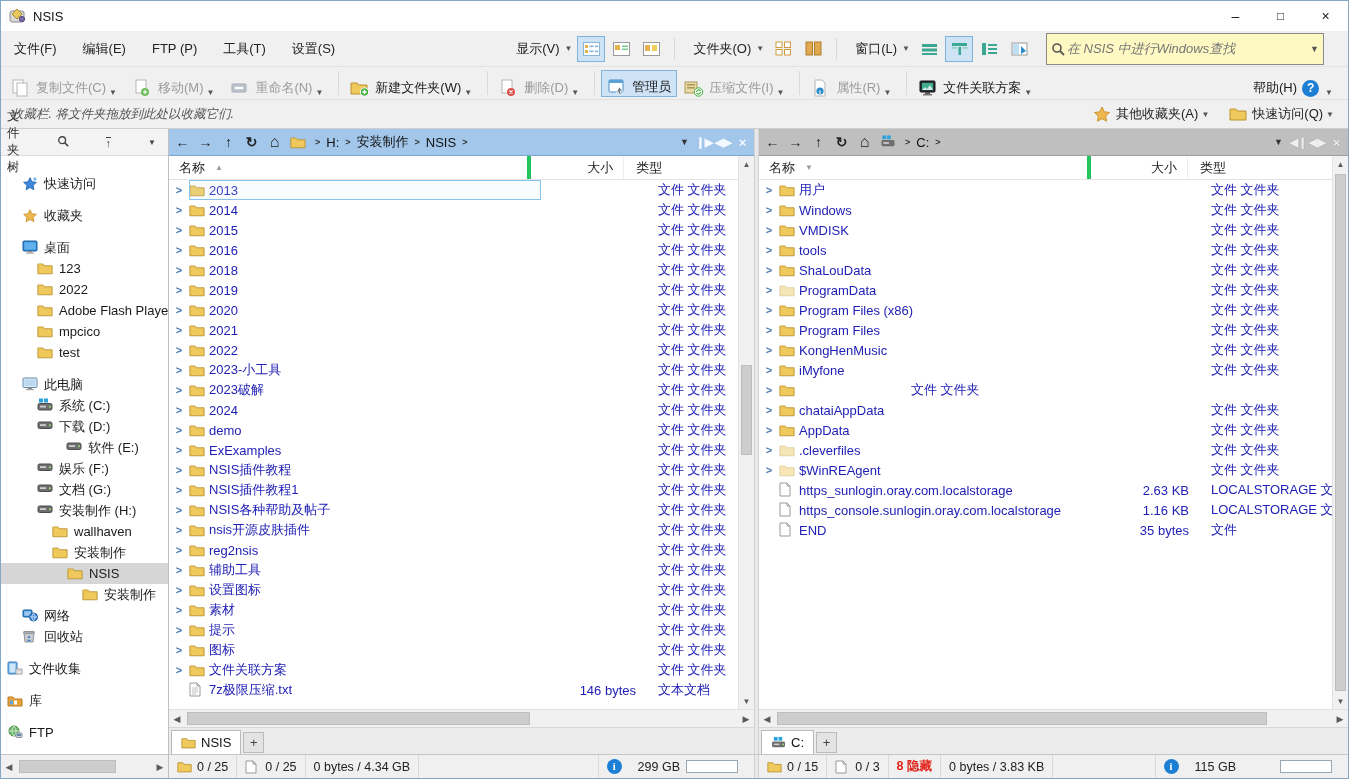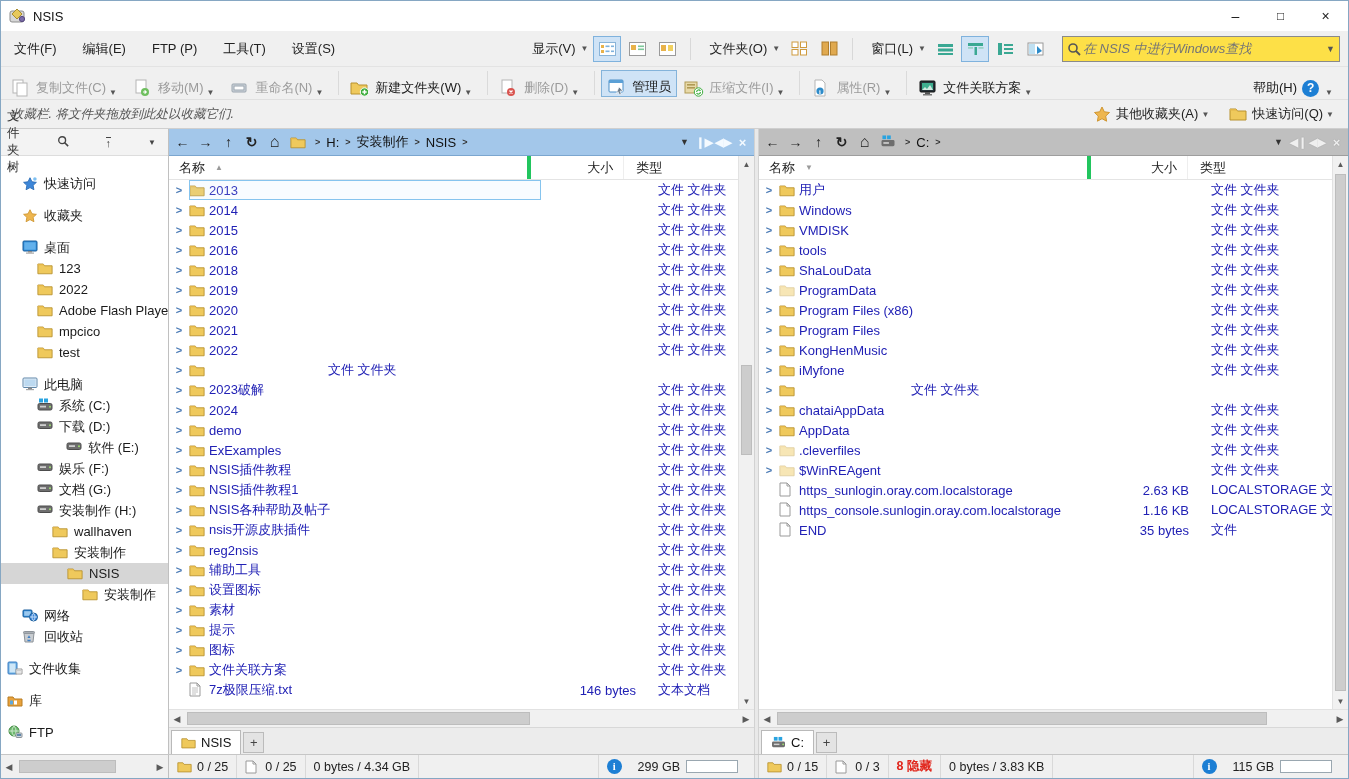--- a/index.html
+++ b/index.html
@@ -16,22 +16,22 @@
   .wbtn.max{font-size:12px;}
   
   .menubar{height:36px;background:#f0f0f0;display:flex;align-items:center;flex:0 0 auto;border-bottom:1px solid #e3e3e3;}
   .menu-item{padding:0 13px;font-size:13px;color:#222;height:100%;display:flex;align-items:center;}
   .vgroup{display:flex;align-items:center;margin-left:10px;}
   .vlabel{font-size:13px;color:#222;margin-right:2px;}
   .dd{font-size:8px;color:#555;margin:0 4px 0 3px;}
   .vbtn{width:28px;height:26px;display:flex;align-items:center;justify-content:center;margin:0 1px;border:1px solid transparent;}
   .vbtn.sel{background:#cfe3f6;border:1px solid #7fb2dd;}
   .vsep{width:1px;height:22px;background:#d8d8d8;margin:0 8px;}
-  .searchbox{width:278px;height:26px;background:#fde047;border:1px solid #8a8a8a;display:flex;align-items:center;
-             margin-left:12px;margin-right:8px;padding:0 4px;}
+  .searchbox{width:278px;height:32px;background:#fef9c3;border:1px solid #8a8a8a;display:flex;align-items:center;
+             margin-left:12px;margin-right:24px;padding:0 4px;}
   .searchbox input{flex:1;border:none;outline:none;font-style:italic;color:#6d6d6d;font-size:13px;
                    font-family:"Liberation Sans",sans-serif;background:transparent;}
   .searchbox .sdd{font-size:9px;color:#555;}
   
   .toolbar{height:33px;background:#f0f0f0;display:flex;align-items:center;flex:0 0 auto;border-bottom:1px solid #e0e0e0;padding-left:4px;}
   .tbtn{display:flex;align-items:flex-end;height:27px;padding:0 5px;margin:0 1px;}
   .tbtn .ticon{width:20px;height:18px;margin-right:5px;}
   .tbtn .lbl{font-size:13px;color:#1a1a1a;white-space:nowrap;}
   .tbtn.disabled .lbl{color:#9b9b9b;}
   .tbtn.admin{background:#cfe3f6;border:1px solid #84b3da;}
@@ -704,20 +704,21 @@
                   <span class="c-name">2022</span>
                   <span class="c-size"></span>
                   <span class="c-type">文件 文件夹</span>
                 </div>
                 <div class="frow">
                   <span class="c-exp">&gt;</span>
                   <span class="c-ico"><svg width="16" height="14" viewBox="0 0 18 15">
                       <path d="M1 3 h6 l1.5 2 H17 v9 H1 Z" fill="#efc95c" stroke="#b8922f"></path>
                       <path d="M1 3 h6 l1 1.4 H1 Z" fill="#e2b64a"></path>
                     </svg></span>
+                  <span class="c-name">2023-小工具</span>
                   <span class="c-size"></span>
                   <span class="c-type">文件 文件夹</span>
                 </div>
                 <div class="frow">
                   <span class="c-exp">&gt;</span>
                   <span class="c-ico"><svg width="16" height="14" viewBox="0 0 18 15">
                       <path d="M1 3 h6 l1.5 2 H17 v9 H1 Z" fill="#efc95c" stroke="#b8922f"></path>
                       <path d="M1 3 h6 l1 1.4 H1 Z" fill="#e2b64a"></path>
                     </svg></span>
                   <span class="c-name">2023破解</span>
@@ -1205,19 +1206,19 @@
         <span>0 / 3</span>
       </span>
       <span class="ssec red">8 隐藏</span>
       <span class="ssec">
           <span>0 bytes / 3.83 KB</span>
         </span>
       <span class="sspacer"></span>
       <span class="ssec" style="border-left:1px solid #d9d9d9;border-right:none;">
         <span class="infoicon">i</span>
       </span>
-      <span class="ssec" style="border-right:none;">
+      <span class="ssec" style="border-right:none;gap:38px;">
         <span>115 GB</span>
         <span class="diskbar"><span class="diskfill" style="width: 72%;"></span></span>
       </span>
     </div>
   </div>
 </div>
 
 </body></html>

